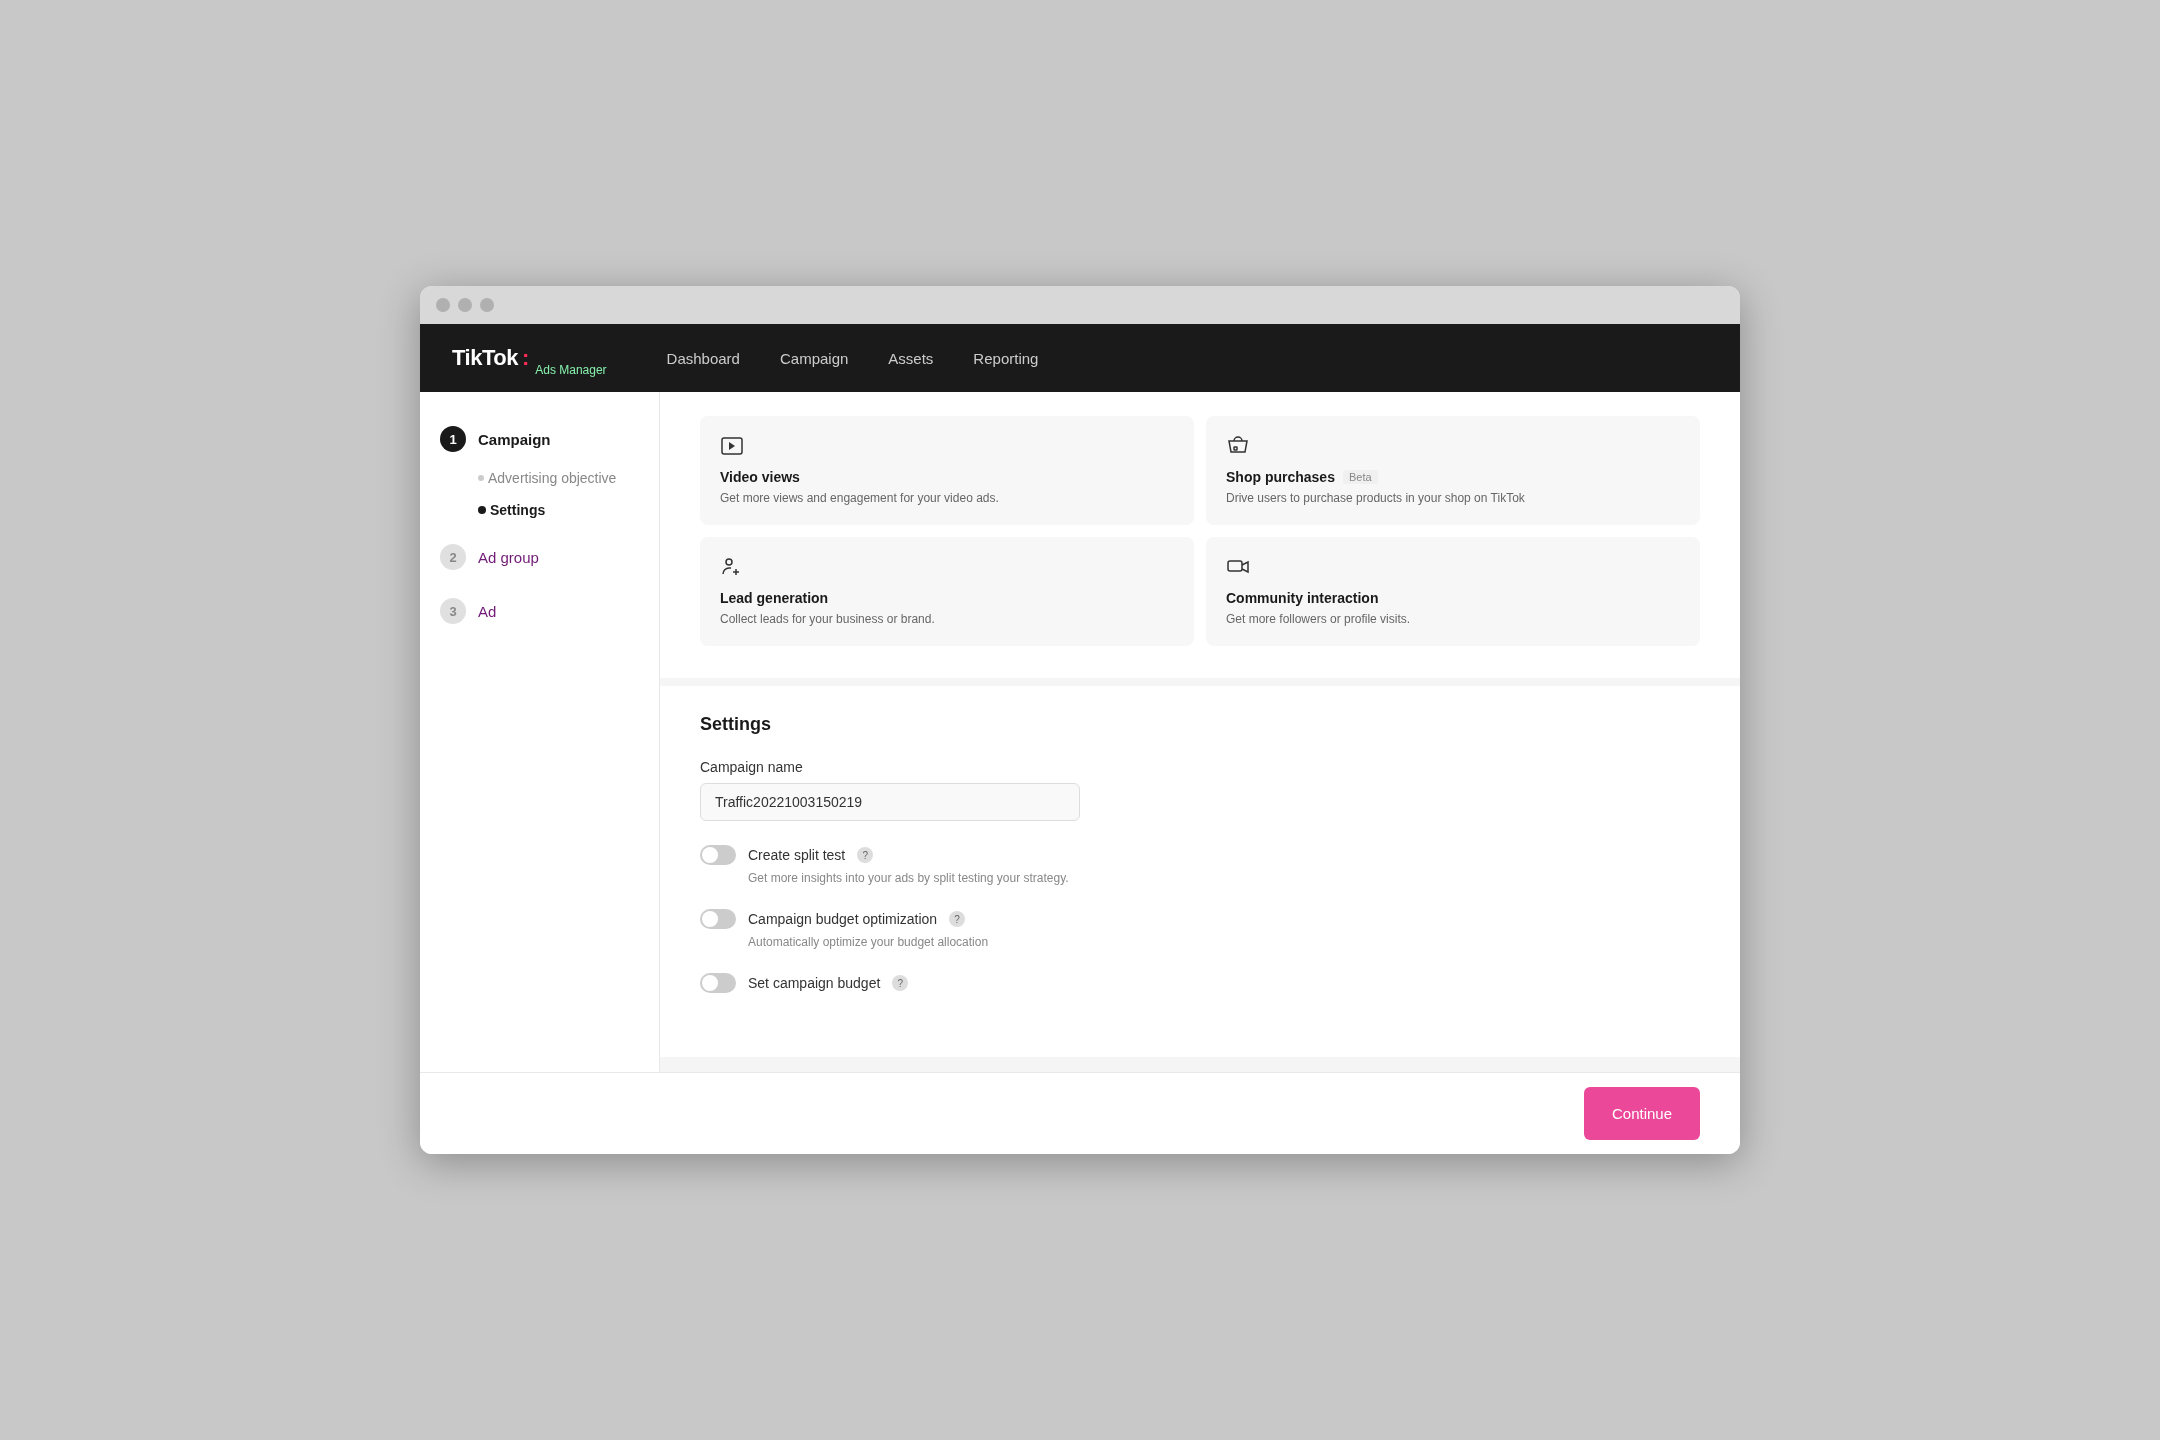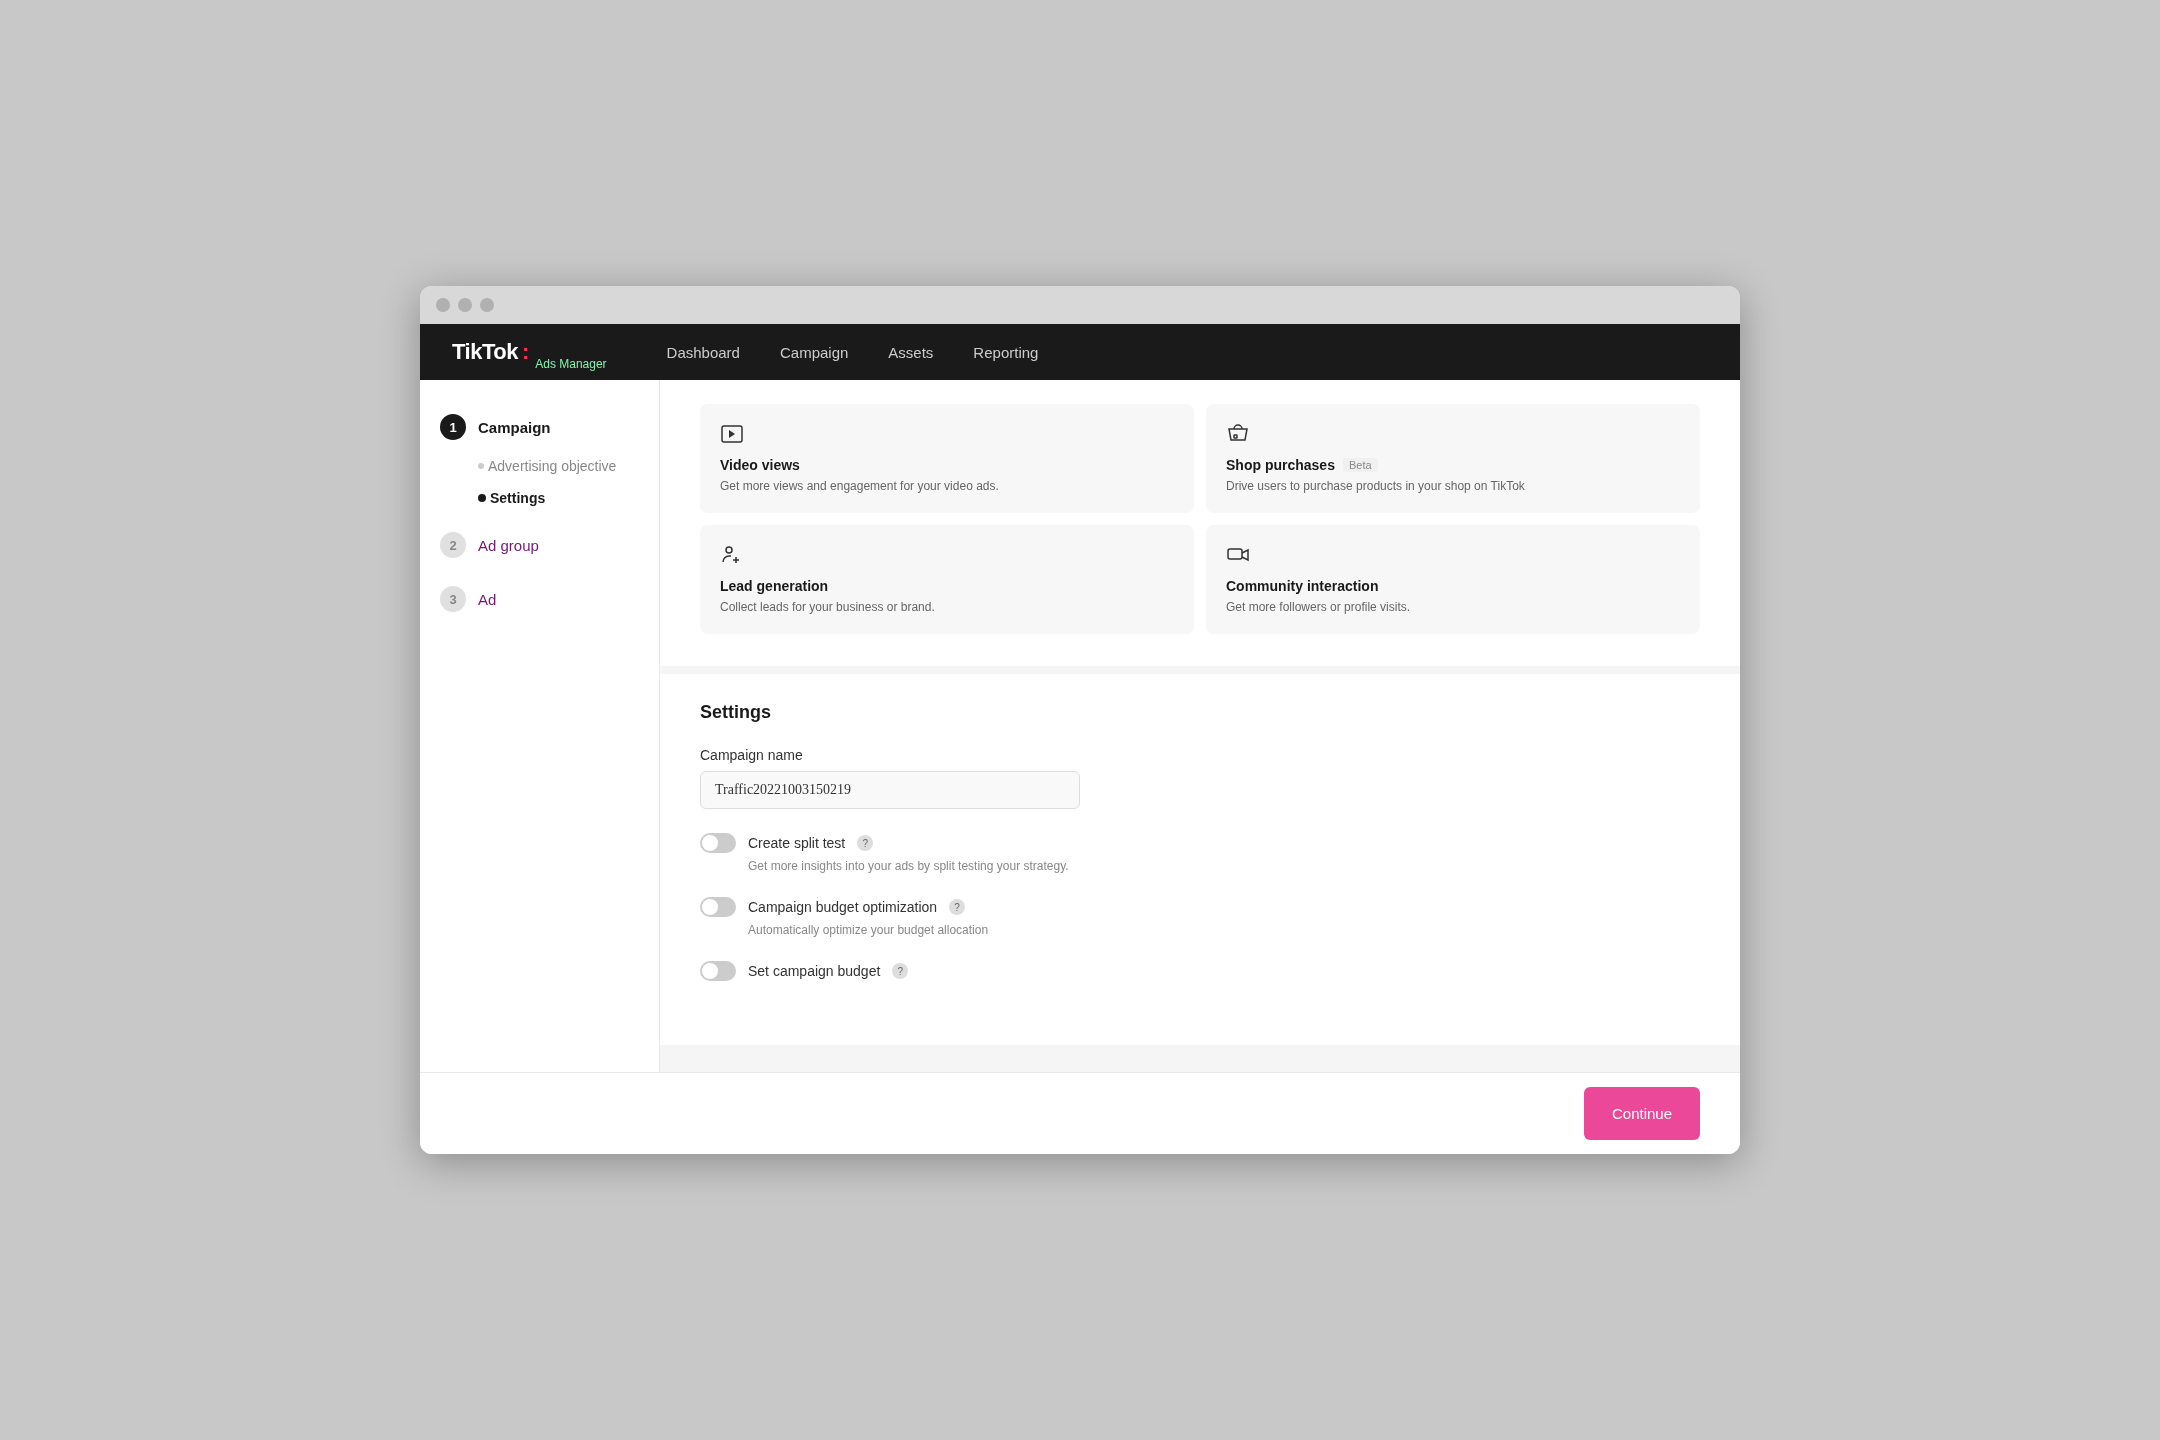--- a/index.html
+++ b/index.html
@@ -35,21 +35,21 @@
       display: flex;
       flex-direction: column;
       height: 830px;
     }
     
     .top-nav {
       background: #1a1a1a;
       display: flex;
       align-items: center;
       padding: 0 32px;
-      height: 56px;
+      height: 68px;
       flex-shrink: 0;
     }
     .logo {
       display: flex;
       align-items: center;
       gap: 4px;
       margin-right: 60px;
     }
     .logo-tiktok {
       color: white;
@@ -229,21 +229,20 @@
     }
     .form-input {
       width: 380px;
       padding: 10px 14px;
       border: 1px solid #ddd;
       border-radius: 6px;
       font-size: 14px;
       background: #f9f9f9;
       color: #333;
       outline: none;
-      font-family: Liberation Serif, serif;
     }
     .toggle-row {
       display: flex;
       align-items: center;
       gap: 12px;
       margin-bottom: 6px;
     }
     .toggle {
       width: 36px; height: 20px;
       background: #ccc;

